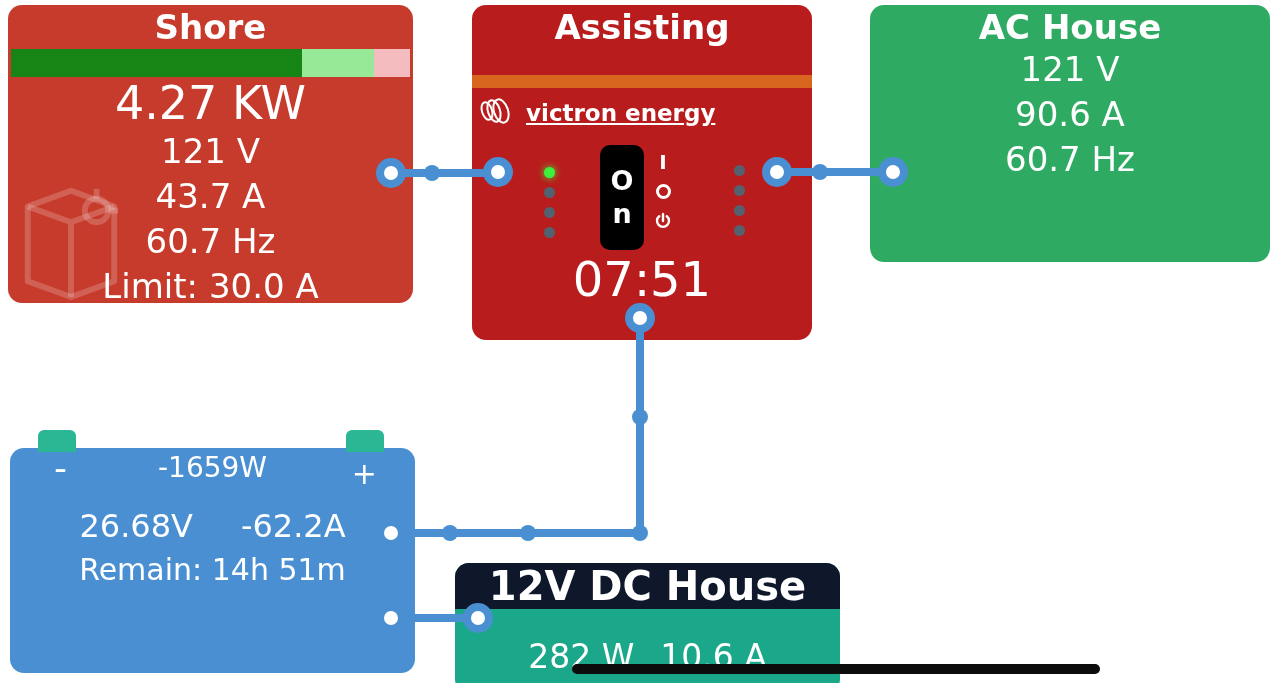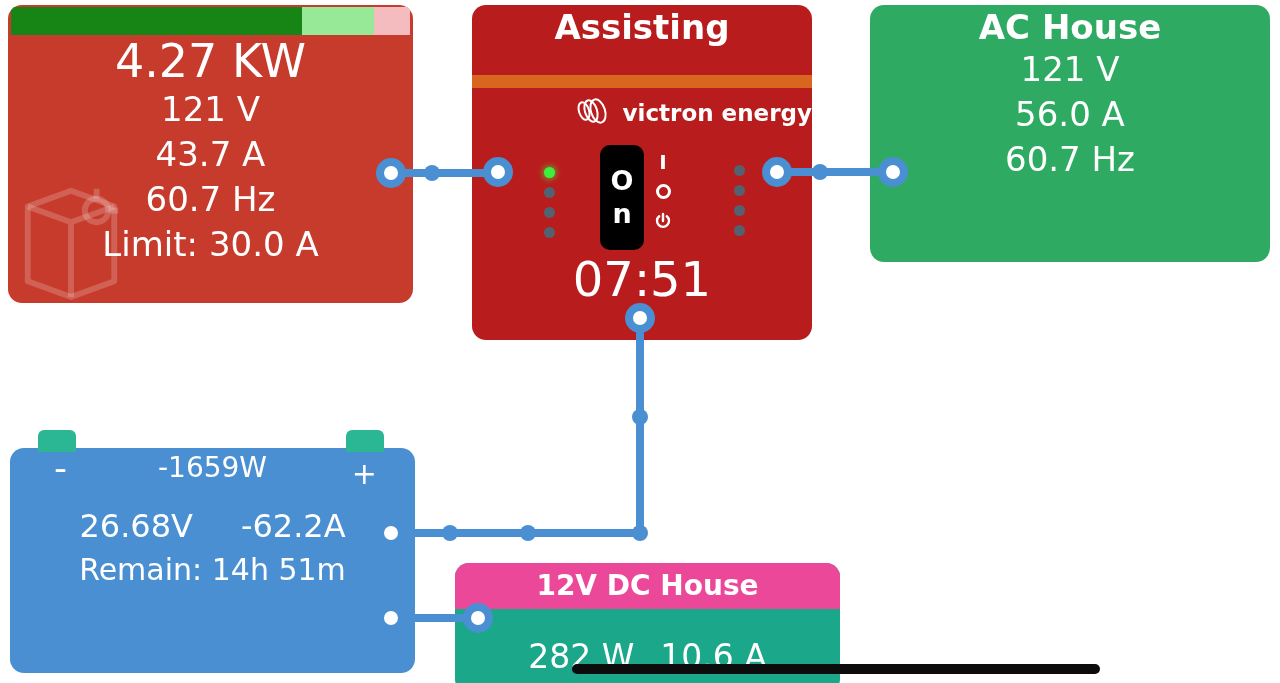--- a/index.html
+++ b/index.html
@@ -15,21 +15,21 @@
   .shore-bar { position:relative; height:28px; margin:2px 3px 0; background:#97e897; overflow:hidden; }
   .shore-bar .fill { position:absolute; left:0; top:0; bottom:0; background:#168516; }
   .shore-bar .warn { position:absolute; right:0; top:0; bottom:0; background:#f5bcc0; }
   .big { font-size:46px; line-height:52px; }
   .val { font-size:34px; line-height:45px; }
   .plug-art { position:absolute; left:4px; bottom:-6px; opacity:.9; }
 
   
   .inverter { left:472px; top:5px; width:340px; height:335px; background:#b91c1c; }
   .stripe { position:absolute; left:0; top:70px; width:100%; height:13px; background:#d9661e; }
-  .brandrow { position:absolute; left:0; top:90px; width:100%; display:flex; justify-content:flex-end; align-items:center; gap:8px; }
+  .brandrow { position:absolute; left:0; top:90px; width:100%; display:flex; justify-content:flex-start; align-items:center; gap:8px;text-decoration:underline; }
   .brandtext { font-size:23px; font-weight:bold; color:#fff; }
   .controls { position:absolute; left:0; top:140px; width:100%; height:110px; }
   .ledcol { position:absolute; display:flex; flex-direction:column; gap:9px; }
   .led { width:11px; height:11px; border-radius:50%; background:#536270; }
   .led.green { background:#3ef03e; box-shadow:0 0 7px #3ef03e; }
   .ledcol.left { left:72px; top:22px; }
   .ledcol.right { left:262px; top:20px; }
   .switch { position:absolute; left:128px; top:0px; width:44px; height:105px; background:#000; border-radius:10px;
             display:flex; align-items:center; justify-content:center; }
   .switch-label { writing-mode:vertical-lr; text-orientation:upright; color:#fff; font-weight:bold; font-size:27px; letter-spacing:2px; }
@@ -48,36 +48,37 @@
   .terminal.neg { left:28px; } .terminal.pos { left:336px; }
   .pole { position:absolute; top:0px; font-size:36px; line-height:40px; }
   .pole.neg { left:44px; } .pole.pos { right:38px; font-size:30px; top:6px; }
   .soc { font-size:60px; line-height:66px; margin-top:6px; }
   .bpow { font-size:28px; line-height:40px; }
   .brow { display:flex; justify-content:center; gap:48px; font-size:32px; line-height:40px; margin-top:18px; }
   .bremain { font-size:30px; line-height:40px; margin-top:4px; }
 
   
   .dchouse { left:455px; top:563px; width:385px; height:130px; background:#1ba88a; }
-  .dchead { height:46px; background:#ec4899; font-size:28px; font-weight:bold; line-height:46px; }
+  .dchead { height:46px; background:#0f172a; font-size:40px; font-weight:bold; line-height:46px; }
   .dcrow { display:flex; justify-content:center; gap:26px; font-size:33px; margin-top:28px; }
 
   
   .wire { position:absolute; background:#4a8fd2; border-radius:4px; }
   .node { position:absolute; width:30px; height:30px; border:8px solid #4a8fd2; background:#fff; border-radius:50%; }
   .wdot { position:absolute; width:16px; height:16px; background:#4a8fd2; border-radius:50%; }
 
   .scrollbar { position:absolute; left:572px; top:664px; width:528px; height:10px; background:#0c0c0c; border-radius:6px; }
 </style>
 </head>
 <body>
 
 <div class="stage">
 
   <section class="panel shore">
+    <h2>Shore</h2>
     <div class="shore-bar">
       <div class="fill" style="width: 73%;"></div>
       <div class="warn" style="width: 9%;"></div>
     </div>
     <div class="big">4.27 KW</div>
     <div class="val">121 V</div>
     <div class="val">43.7 A</div>
     <div class="val">60.7 Hz</div>
     <div class="val">Limit: 30.0 A</div>
     <span class="plug-art">
@@ -129,21 +130,21 @@
         <span class="led"></span>
         <span class="led"></span>
       </div>
     </div>
     <div class="time">07:51</div>
   </section>
 
   <section class="panel acloads">
     <h2>AC House</h2>
     <div class="val">121 V</div>
-    <div class="val">56.0 A</div>
+    <div class="val">90.6 A</div>
     <div class="val">60.7 Hz</div>
   </section>
 
   <section class="panel battery">
     <span class="terminal neg"></span>
     <span class="terminal pos"></span>
     <span class="pole neg">-</span>
     <span class="pole pos">+</span>
     <div class="bpow">-1659W</div>
     <div class="brow">

